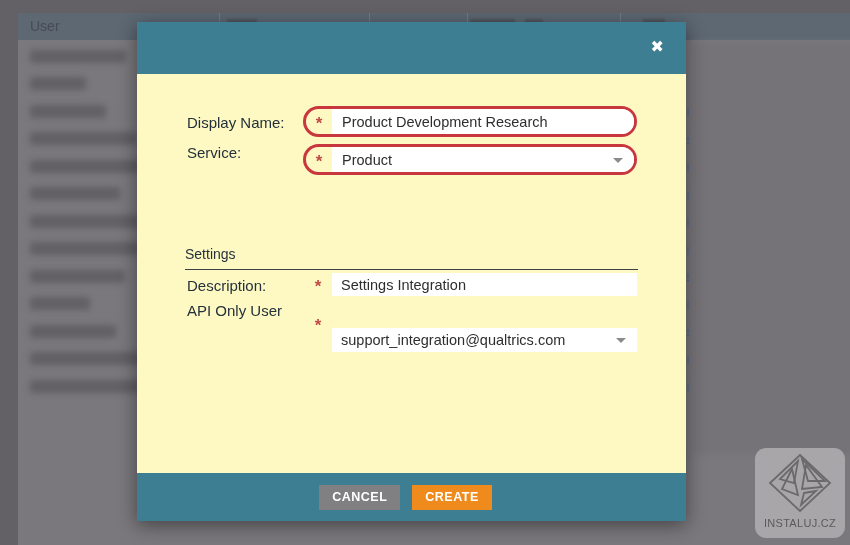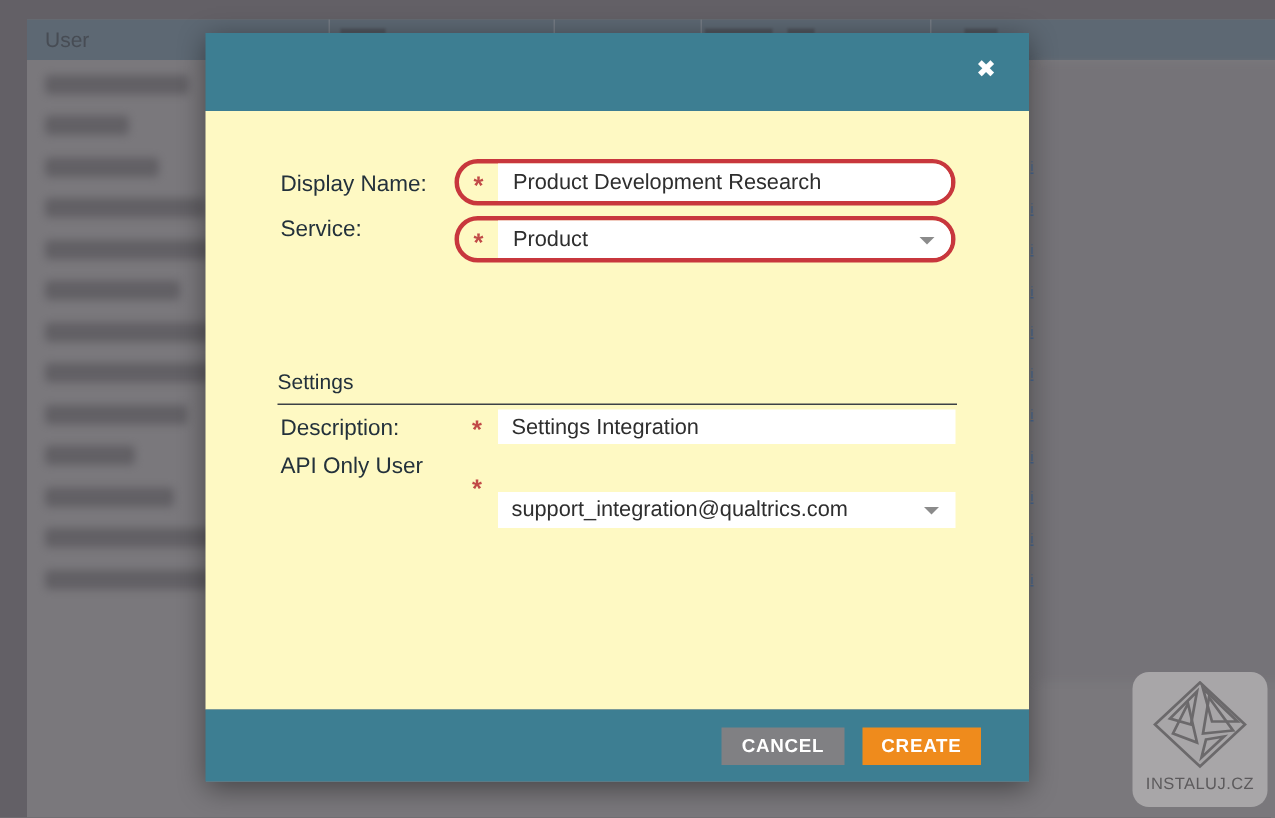--- a/index.html
+++ b/index.html
@@ -17,21 +17,21 @@
   .row-link { position:absolute; left:669px; width:8px; font-size:9px; line-height:9px; color:#4a6a94; text-decoration:underline; font-style:normal; filter:blur(0.4px); }
 
   
   .modal { position:absolute; left:137px; top:22px; width:549px; height:499px; z-index:10;
            box-shadow:0 4px 18px rgba(0,0,0,.45); }
   .modal-header { position:absolute; left:0; top:0; right:0; height:52px; background:#3d7e92; }
   .modal-title { position:absolute; left:18px; top:13px; font-size:21px; font-weight:600; color:#ffffff; letter-spacing:.2px; }
   .modal-close { position:absolute; right:22px; top:15px; font-size:16px; font-weight:bold; color:#ffffff; cursor:pointer; line-height:20px; }
   .modal-body { position:absolute; left:0; top:52px; right:0; height:399px; background:#fef9c3; }
   .modal-footer { position:absolute; left:0; bottom:0; right:0; height:48px; background:#3d7e92;
-                  display:flex; align-items:center; justify-content:flex-end; gap:12px; padding-right:32px; }
+                  display:flex; align-items:center; justify-content:center; gap:12px; padding-right:12px; }
 
   .field-label { position:absolute; left:50px; font-size:15px; color:#23313b; }
   .req { color:#c14a47; font-size:17px; font-weight:bold; line-height:1; }
 
   .oval { position:absolute; left:166px; width:334px; height:31px; border:3px solid #c8373d; border-radius:16px;
           display:flex; align-items:center; }
   .oval .req-cell { width:26px; text-align:center; flex:0 0 26px; padding-top:3px; }
   .oval .field-inner { flex:1; height:25px; background:#ffffff; border-radius:0 12px 12px 0;
           display:flex; align-items:center; padding:0 10px; font-size:14.5px; color:#2e2e2e; position:relative; }
 

